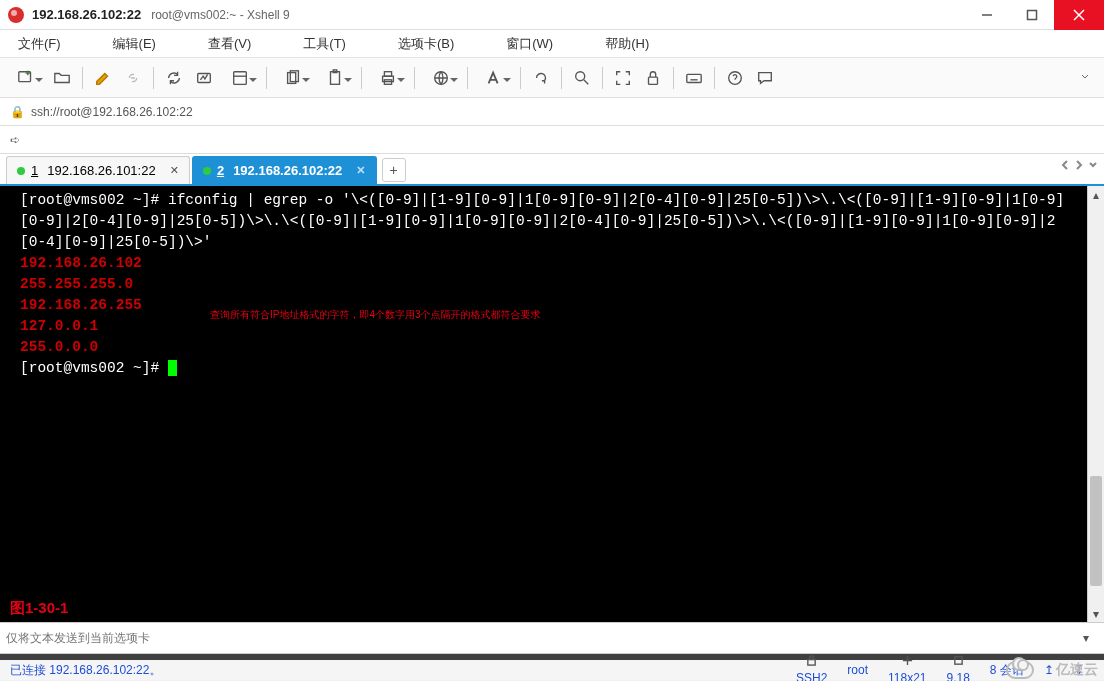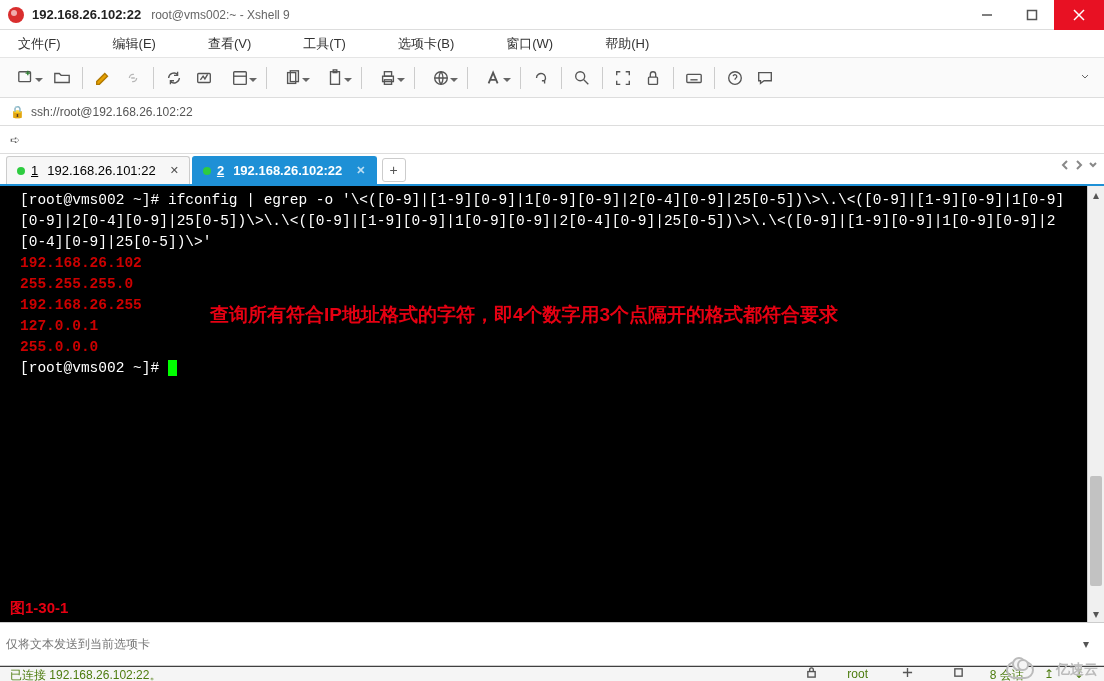--- a/index.html
+++ b/index.html
@@ -46,35 +46,35 @@
 .tab .x { margin-left:8px; font-size:11px; opacity:.7;}
 .tab-add { width:24px; height:24px; border:1px solid #ccc; display:flex; align-items:center; justify-content:center; border-radius:3px; margin-left:3px; margin-bottom:2px; font-size:14px; color:#555;}
 .tab-nav { position:absolute; right:6px; top:6px; display:flex; gap:4px; color:#888;}
 .tab-nav svg{width:10px;height:10px;stroke:#888;fill:none;stroke-width:2;}
 
 
 .term-wrap { position:relative; height: 436px; display:flex; background:#000;}
 .term { flex:1; background:#000; color:#fff; font-family:"Consolas","Courier New",monospace; font-size:14.5px; line-height:21px; padding:4px 20px; white-space:pre-wrap; word-break:break-all; position:relative; overflow:hidden;}
 .term .white { color:#fff; }
 .term .redb { color:#c00; font-weight:bold; }
-.term .anno { color:#e60012; font-weight:bold; position:absolute; left:210px; top:118px; font-family:"Microsoft YaHei",sans-serif; font-size:19px;}
+.term .anno { color:#e60012; font-weight:normal; position:absolute; left:210px; top:118px; font-family:"Microsoft YaHei",sans-serif; font-size:10px;}
 .term .fig { color:#e60012; font-weight:bold; position:absolute; left:10px; bottom:4px; font-family:"Microsoft YaHei",sans-serif; font-size:15px;}
 .cursor { display:inline-block; width:9px; height:16px; background:#00ff00; vertical-align:middle;}
 .vscroll { width:17px; background:#f0f0f0; border-left:1px solid #ccc; position:relative;}
 .vscroll .thumb { position:absolute; left:2px; right:2px; top:290px; height:110px; background:#c2c2c2; border-radius:2px;}
 .vscroll .arr { position:absolute; left:0; right:0; height:17px; display:flex; align-items:center; justify-content:center; color:#555;}
 .vscroll .arr.up{top:0;} .vscroll .arr.dn{bottom:0;}
 
 
-.sendbar { height: 44px; background:#fff; border-top:1px solid #ccc; border-bottom:1px solid #ccc; display:flex; align-items:center; padding:0 6px;}
+.sendbar { height: 32px; background:#fff; border-top:1px solid #ccc; border-bottom:1px solid #ccc; display:flex; align-items:center; padding:0 6px;}
 .sendbar input { flex:1; border:none; outline:none; font-size:12px; color:#999; background:transparent;}
 .send-dd { width:24px; display:flex; align-items:center; justify-content:center; color:#555;}
 
 
-.statusbar { height:26px; background:#f5f5f5; border-top:1px solid #404040; display:flex; align-items:flex-start; padding:0 10px; font-size:12px; color:#4d7c0f;}
+.statusbar { height:26px; background:#f5f5f5; border-top:6px solid #404040; display:flex; align-items:center; padding:0 10px; font-size:12px; color:#1d4ed8;}
 .statusbar .spacer{flex:1;}
 .statusbar .seg{ padding:0 10px; display:flex; align-items:center; gap:5px;flex-direction:column;}
 .statusbar svg{width:11px;height:11px;stroke:#555;fill:none;stroke-width:1.5;}
 
 
 .watermark { position:absolute; right:6px; bottom:2px; display:flex; align-items:center; gap:22px; color:#bbb; font-size:14px; font-weight:bold;}
 .watermark .cloud{ width:28px; height:18px; border:2px solid #bbb; border-radius:10px; position:relative;}
 .watermark .cloud::before{content:"";position:absolute;width:10px;height:10px;border:2px solid #bbb;border-radius:50%;top:-6px;left:4px;background:#f5f5f5;}
 .watermark .cloud::after{content:"";position:absolute;width:8px;height:8px;border:2px solid #bbb;border-radius:50%;top:-4px;right:3px;background:#f5f5f5;}
 </style>

